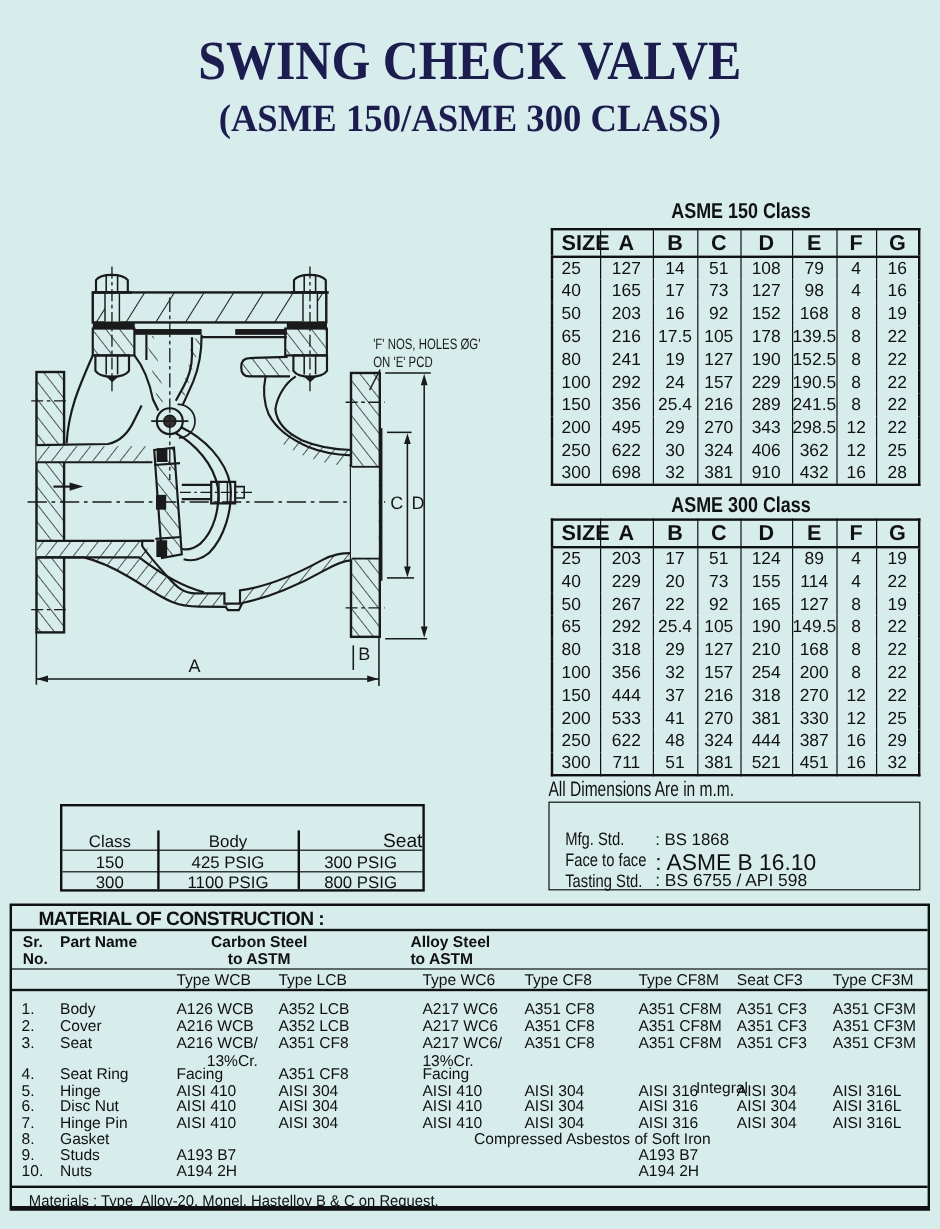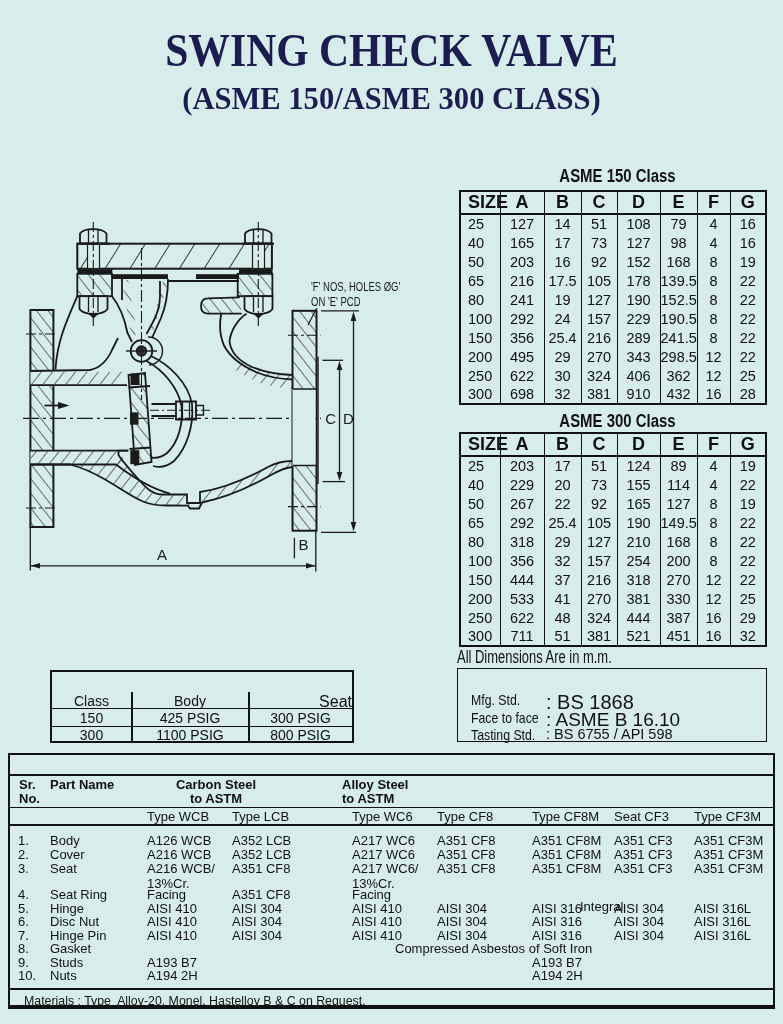--- a/index.html
+++ b/index.html
@@ -270,21 +270,21 @@
       </tr>
 </tbody>
   </table>
 
 <div class="abs" style="left:457px;top:647px;font-size:17.5px;color:#111;transform:scaleX(0.74);transform-origin:0 0;">All Dimensions Are in m.m.</div>
 
 <div class="abs" style="left:457px;top:668px;width:308px;height:72px;border:1.8px solid #111;">
 
 
   <div class="abs" style="left:13px;top:22px;font-size:15px;transform:scaleX(0.82);transform-origin:0 50%;">Mfg. Std.</div>
-  <div class="abs" style="left:88px;top:22px;font-size:20px;">: BS 1868</div>
+  <div class="abs" style="left:88px;top:22px;font-size:14px;">: BS 1868</div>
   <div class="abs" style="left:13px;top:40px;font-size:15px;transform:scaleX(0.82);transform-origin:0 50%;">Face to face</div>
   <div class="abs" style="left:88px;top:40px;font-size:19px;">: ASME B 16.10</div>
   <div class="abs" style="left:13px;top:57px;font-size:15px;transform:scaleX(0.82);transform-origin:0 50%;">Tasting Std.</div>
   <div class="abs" style="left:88px;top:57px;font-size:14.5px;">: BS 6755 / API 598</div>
 </div>
 
 <div class="abs" style="left:50px;top:670px;width:304px;height:73px;border:2px solid #111;box-sizing:border-box;">
 
 
   <div class="abs" style="left:0;top:20px;width:100%;height:17px;border-bottom:1.5px solid #111;box-sizing:border-box;"></div>
@@ -297,20 +297,21 @@
   <div class="abs" style="left:0;top:38px;width:79px;text-align:center;font-size:14px;">150</div>
   <div class="abs" style="left:80px;top:38px;width:116px;text-align:center;font-size:14px;">425 PSIG</div>
   <div class="abs" style="left:197px;top:38px;width:103px;text-align:center;font-size:14px;">300 PSIG</div>
   <div class="abs" style="left:0;top:55px;width:79px;text-align:center;font-size:14px;">300</div>
   <div class="abs" style="left:80px;top:55px;width:116px;text-align:center;font-size:14px;">1100 PSIG</div>
   <div class="abs" style="left:197px;top:55px;width:103px;text-align:center;font-size:14px;">800 PSIG</div>
 </div>
 
 <div class="abs" style="left:8px;top:753px;width:767px;height:256px;border:2px solid #111;border-bottom-width:4px;box-sizing:border-box;font-size:13px;">
 
+  <div class="abs" style="left:22px;top:3px;font-size:16px;font-weight:bold;letter-spacing:-0.5px;">MATERIAL OF CONSTRUCTION :</div>
   <div class="abs" style="left:0;top:19px;width:100%;height:2px;background:#111;"></div>
 
   <div class="abs" style="left:9px;top:23px;font-weight:bold;line-height:14px;">Sr.<br>No.</div>
   <div class="abs" style="left:40px;top:23px;font-weight:bold;line-height:14px;">Part Name</div>
   <div class="abs" style="left:131px;top:23px;width:150px;text-align:center;font-weight:bold;line-height:14px;">Carbon Steel<br>to ASTM</div>
   <div class="abs" style="left:332px;top:23px;width:110px;text-align:left;font-weight:bold;line-height:14px;">Alloy Steel<br>to ASTM</div>
   <div class="abs" style="left:0;top:51.5px;width:100%;height:1.5px;background:#111;"></div>
 
   <div class="abs" style="left:137px;top:54px;">Type WCB</div>
   <div class="abs" style="left:222px;top:54px;">Type LCB</div>
@@ -334,21 +335,21 @@
     <div class="abs" style="left:40px;top:92px;">Cover</div>
   <div class="abs" style="left:137px;top:92px;">A216 WCB</div>
     <div class="abs" style="left:222px;top:92px;">A352 LCB</div>
   <div class="abs" style="left:342px;top:92px;">A217 WC6</div>
     <div class="abs" style="left:427px;top:92px;">A351 CF8</div>
   <div class="abs" style="left:522px;top:92px;">A351 CF8M</div>
     <div class="abs" style="left:604px;top:92px;">A351 CF3</div>
   <div class="abs" style="left:684px;top:92px;">A351 CF3M</div>
   <div class="abs" style="left:8px;top:106px;">3.</div>
     <div class="abs" style="left:40px;top:106px;">Seat</div>
-  <div class="abs" style="left:137px;top:106px;">A216 WCB/<br>13%Cr.</div>
+  <div class="abs" style="left:137px;top:106px;text-align:right;">A216 WCB/<br>13%Cr.</div>
     <div class="abs" style="left:222px;top:106px;">A351 CF8</div>
   <div class="abs" style="left:342px;top:106px;">A217 WC6/<br>13%Cr.</div>
     <div class="abs" style="left:427px;top:106px;">A351 CF8</div>
   <div class="abs" style="left:522px;top:106px;">A351 CF8M</div>
     <div class="abs" style="left:604px;top:106px;">A351 CF3</div>
   <div class="abs" style="left:684px;top:106px;">A351 CF3M</div>
   <div class="abs" style="left:8px;top:132px;">4.</div>
     <div class="abs" style="left:40px;top:132px;">Seat Ring</div>
   <div class="abs" style="left:137px;top:132px;">Facing</div>
     <div class="abs" style="left:222px;top:132px;">A351 CF8</div>

